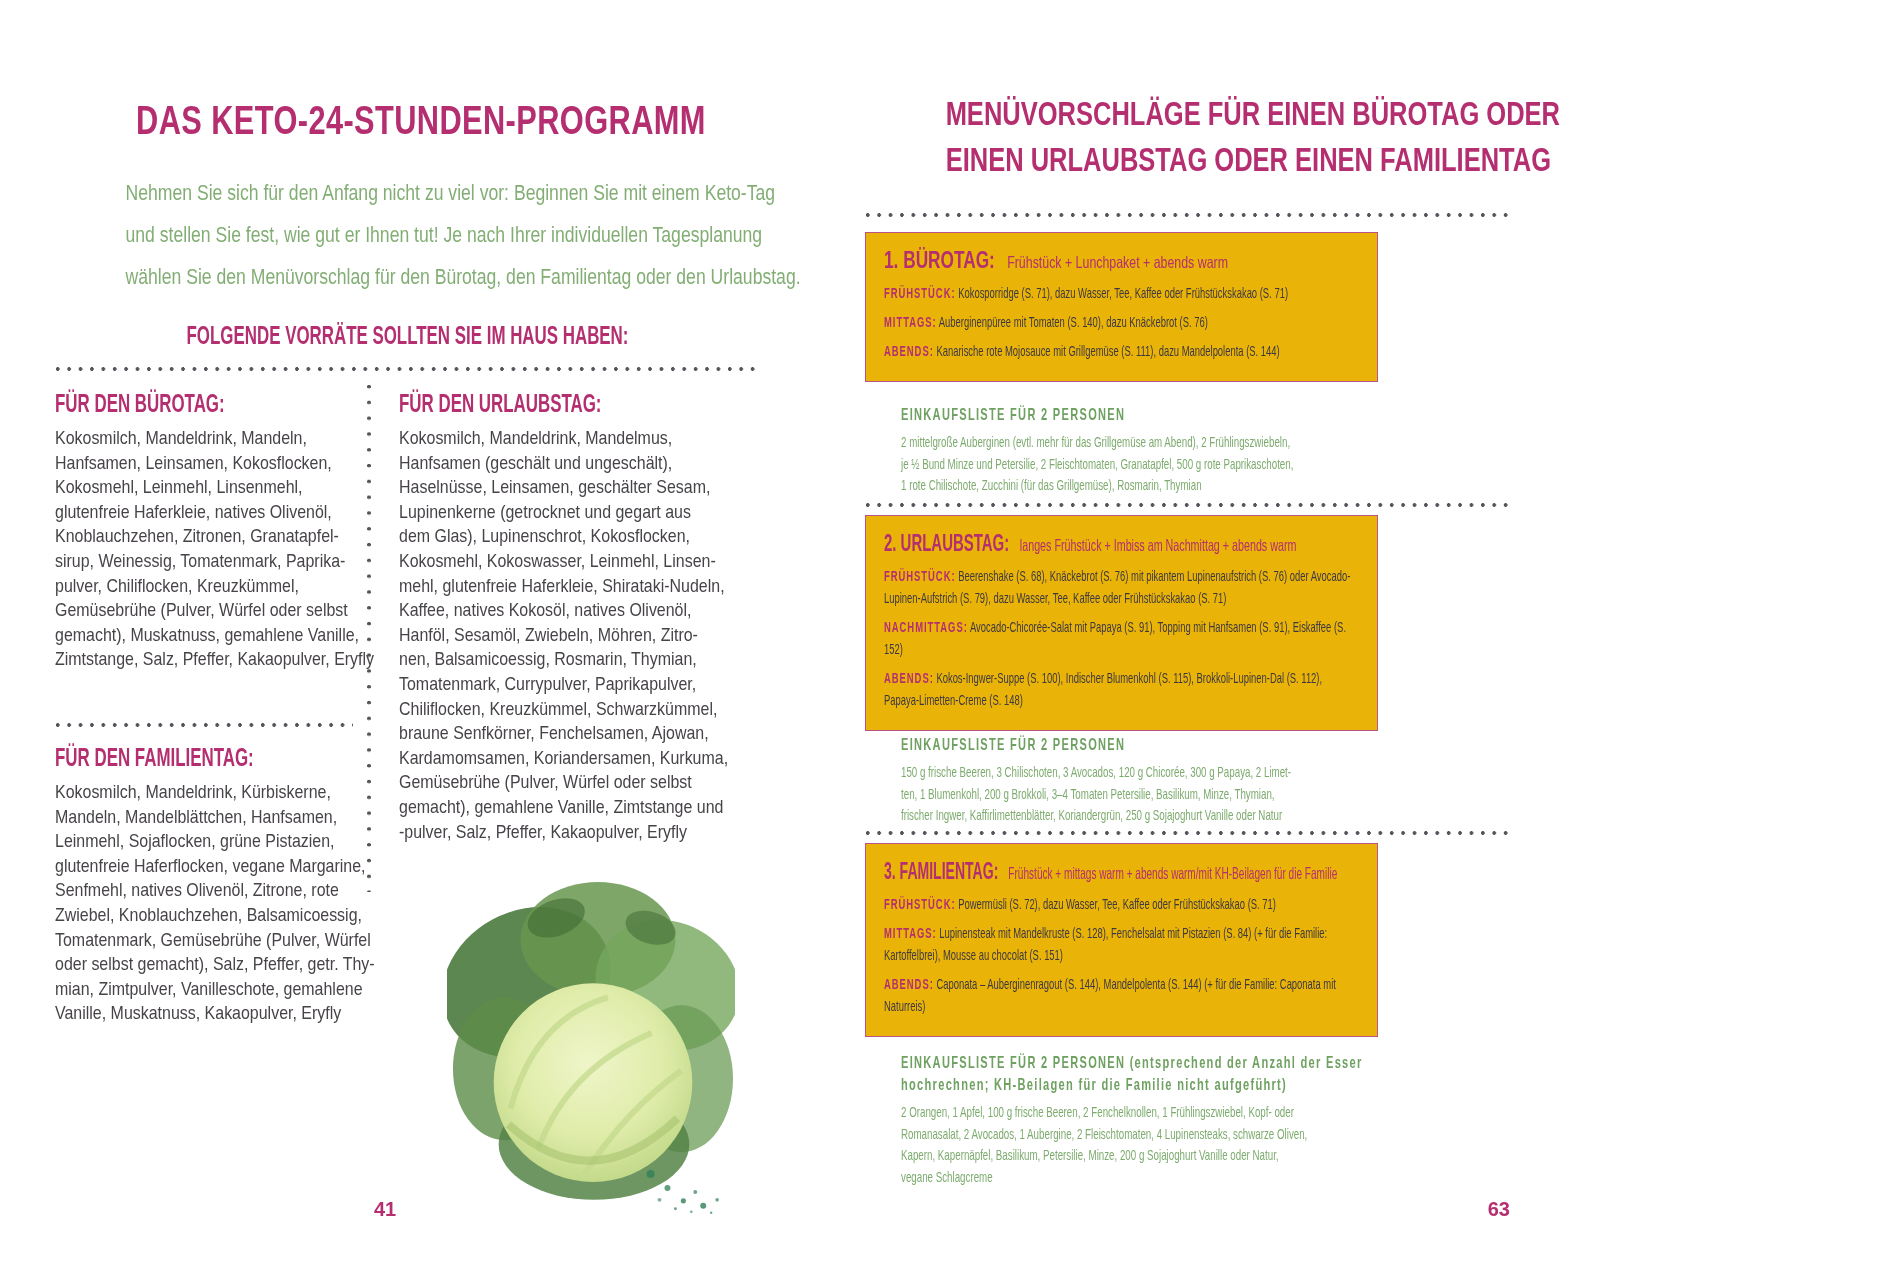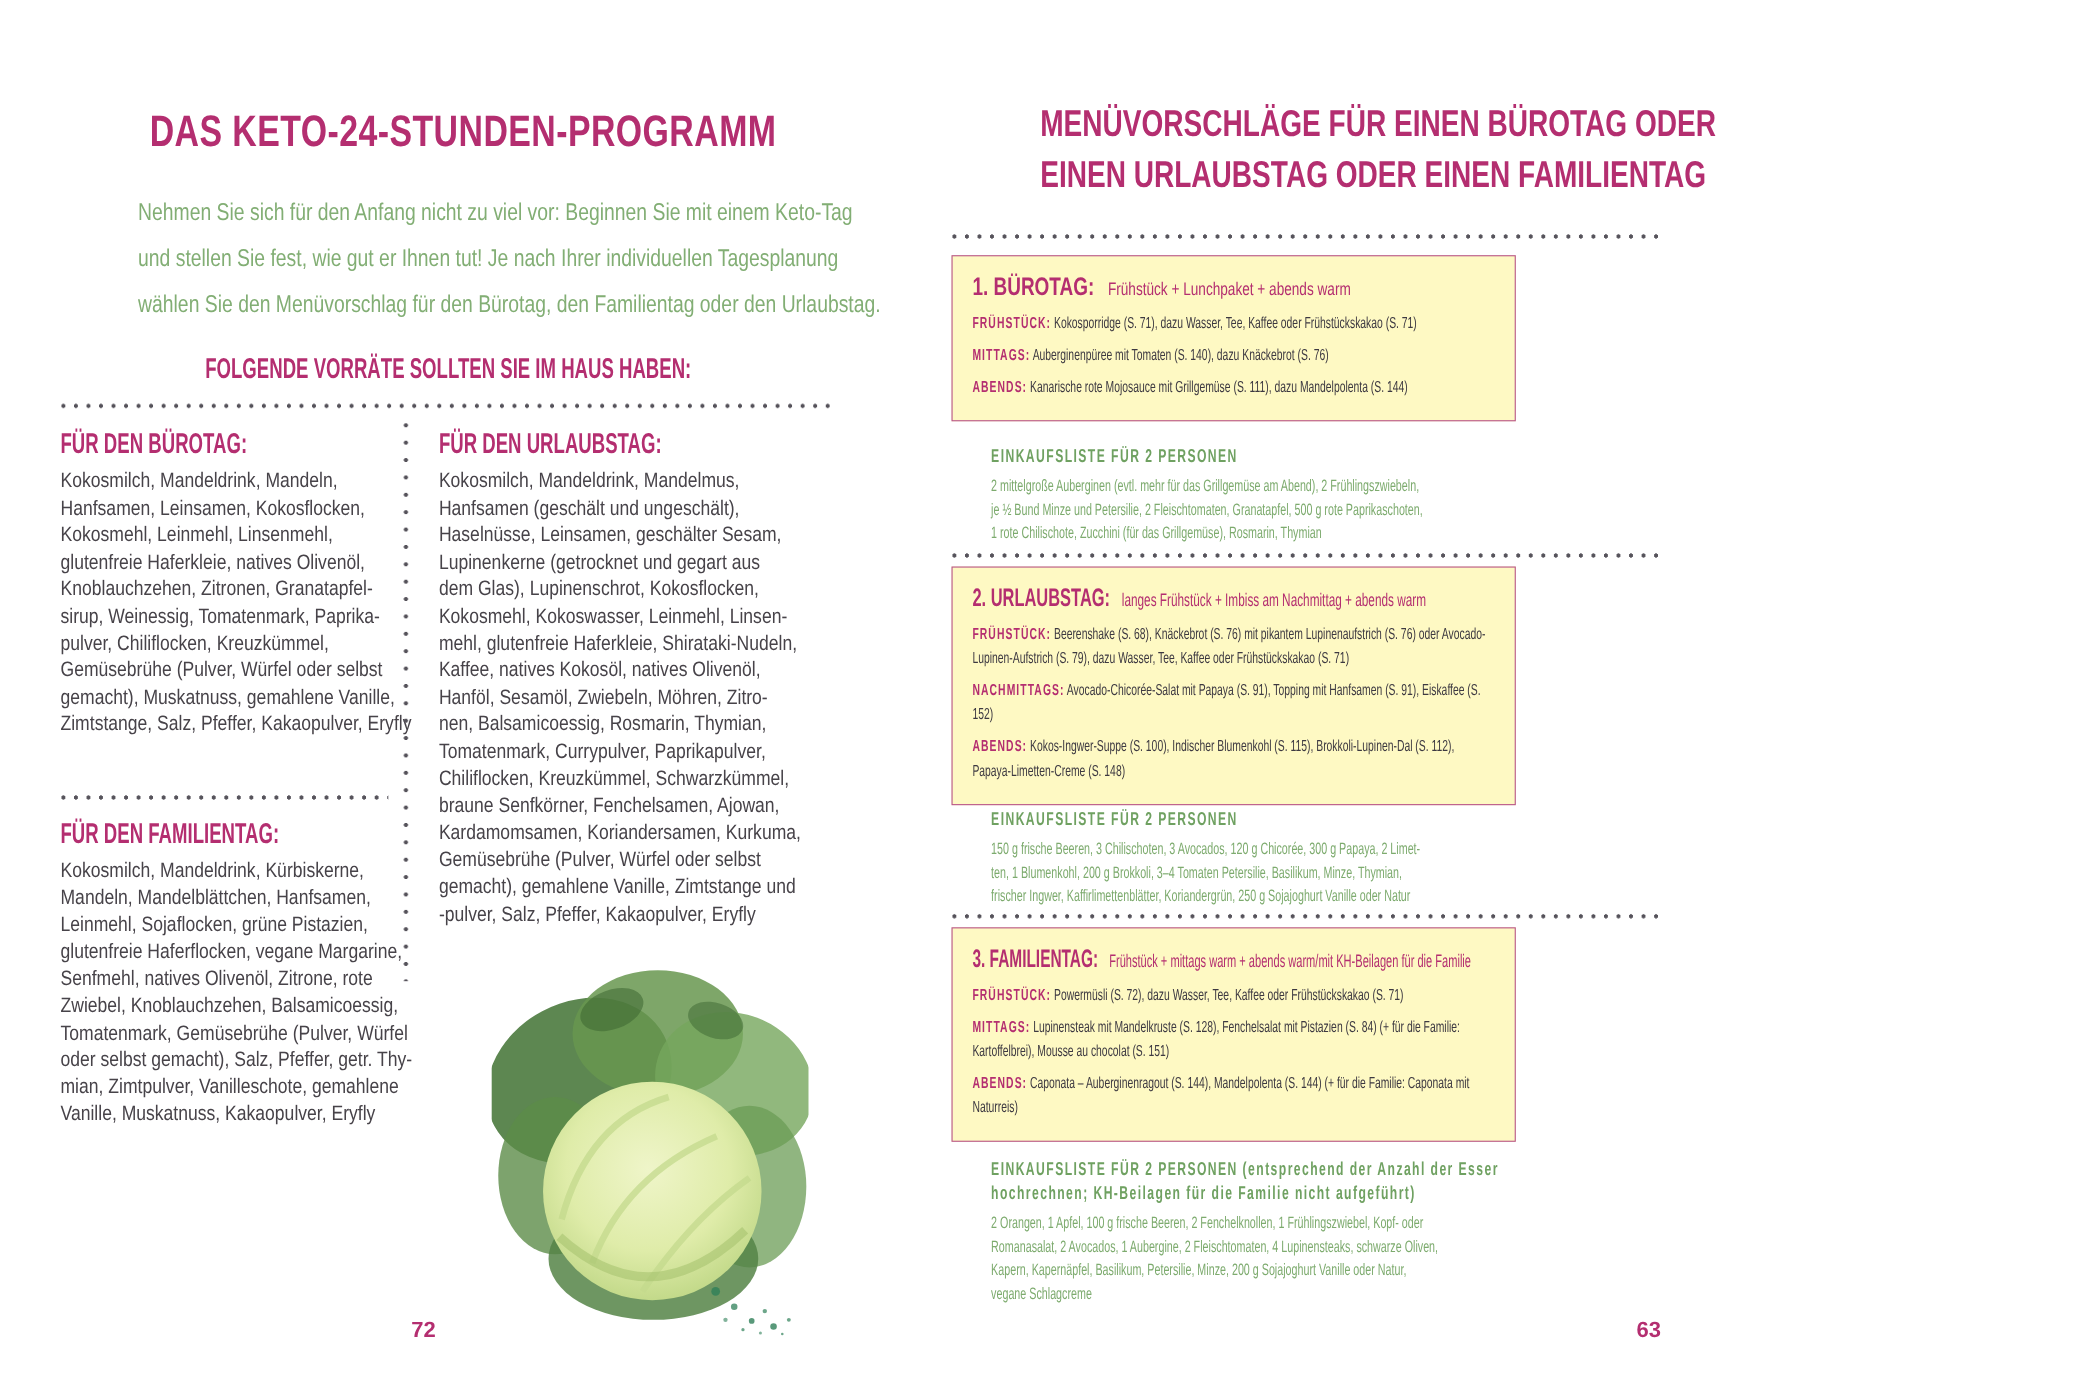--- a/index.html
+++ b/index.html
@@ -44,21 +44,21 @@
   .cabbage{position:absolute;left:392px;top:856px;width:288px;height:362px;}
 
   
   .rp-title{position:absolute;top:90px;left:0;right:0;font-size:34px;font-weight:800;color:#b42e70;}
   .rp-title>div{line-height:46px;}
   .rp-dot1{position:absolute;top:212px;left:0;right:0;}
   .rp-dot2{position:absolute;top:502px;left:0;right:0;}
   .rp-dot3{position:absolute;top:830px;left:0;right:0;}
 
   .menu-box{position:absolute;left:0;width:513px;box-sizing:border-box;
-    background:#fef9c3;border:1.5px solid #b8548a;padding:12px 18px 12px 18px;}
+    background:#eab308;border:1.5px solid #b8548a;padding:12px 18px 12px 18px;}
   .box-header{white-space:nowrap;transform-origin:0 50%;transform:scaleX(var(--sx,.7));line-height:30px;margin-bottom:4px;}
   .box-label{font-size:23px;font-weight:800;color:#b42e70;margin-right:12px;}
   .box-subtitle{font-size:16.5px;color:#b42e70;}
   .meals{width:153.8%;transform:scaleX(.65);transform-origin:0 0;}
   .meal{margin:0 0 7px 0;font-size:14.5px;line-height:22px;color:#3d3941;}
   .meal-label{color:#b42e70;font-weight:700;letter-spacing:1.5px;}
 
   .shop{position:absolute;left:36px;width:153.8%;transform:scaleX(.65);transform-origin:0 0;color:#7dab6e;}
   .shop-h{font-size:17px;font-weight:700;letter-spacing:2px;color:#6fa161;margin-bottom:5px;}
   .shop-h>div{line-height:22px;white-space:nowrap;}
@@ -171,21 +171,21 @@
         <circle cx="250" cy="336" r="2" opacity="0.7"></circle>
         <circle cx="258" cy="350" r="3" opacity="0.8"></circle>
         <circle cx="272" cy="344" r="1.8" opacity="0.7"></circle>
         <circle cx="230" cy="353" r="1.5" opacity="0.7"></circle>
         <circle cx="214" cy="344" r="2" opacity="0.6"></circle>
         <circle cx="266" cy="357" r="1.2" opacity="0.7"></circle>
         <circle cx="246" cy="356" r="1.4" opacity="0.6"></circle>
       </g>
     </svg>
 
-    <div class="pnum">72</div>
+    <div class="pnum">41</div>
   </section>
 
   <section class="page right">
     <div class="rp-title">
       <div class="squeeze-c" style="--sx:.75">MENÜVORSCHLÄGE FÜR EINEN BÜROTAG ODER</div>
       <div class="squeeze-c" style="--sx:.75">EINEN URLAUBSTAG ODER EINEN FAMILIENTAG</div>
     </div>
     <div class="dotline rp-dot1"></div>
 
     <div class="menu-box" id="b1">

